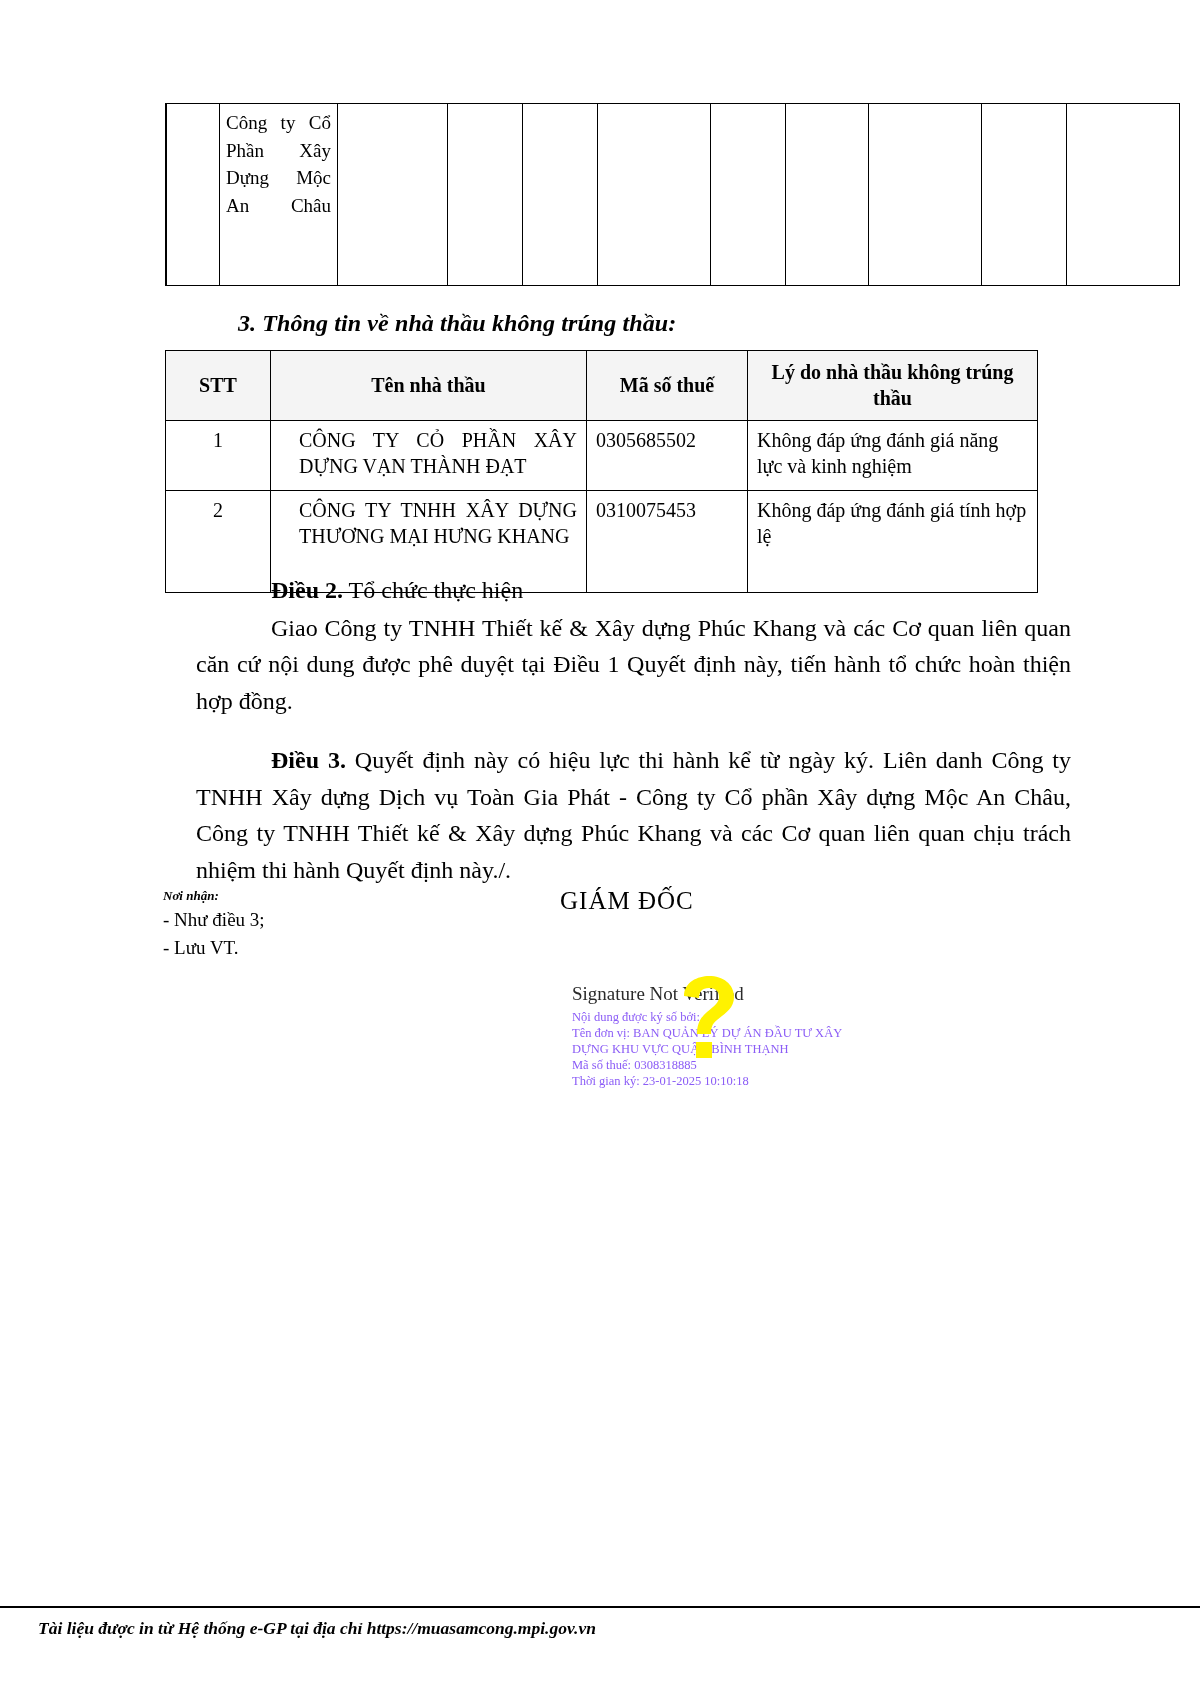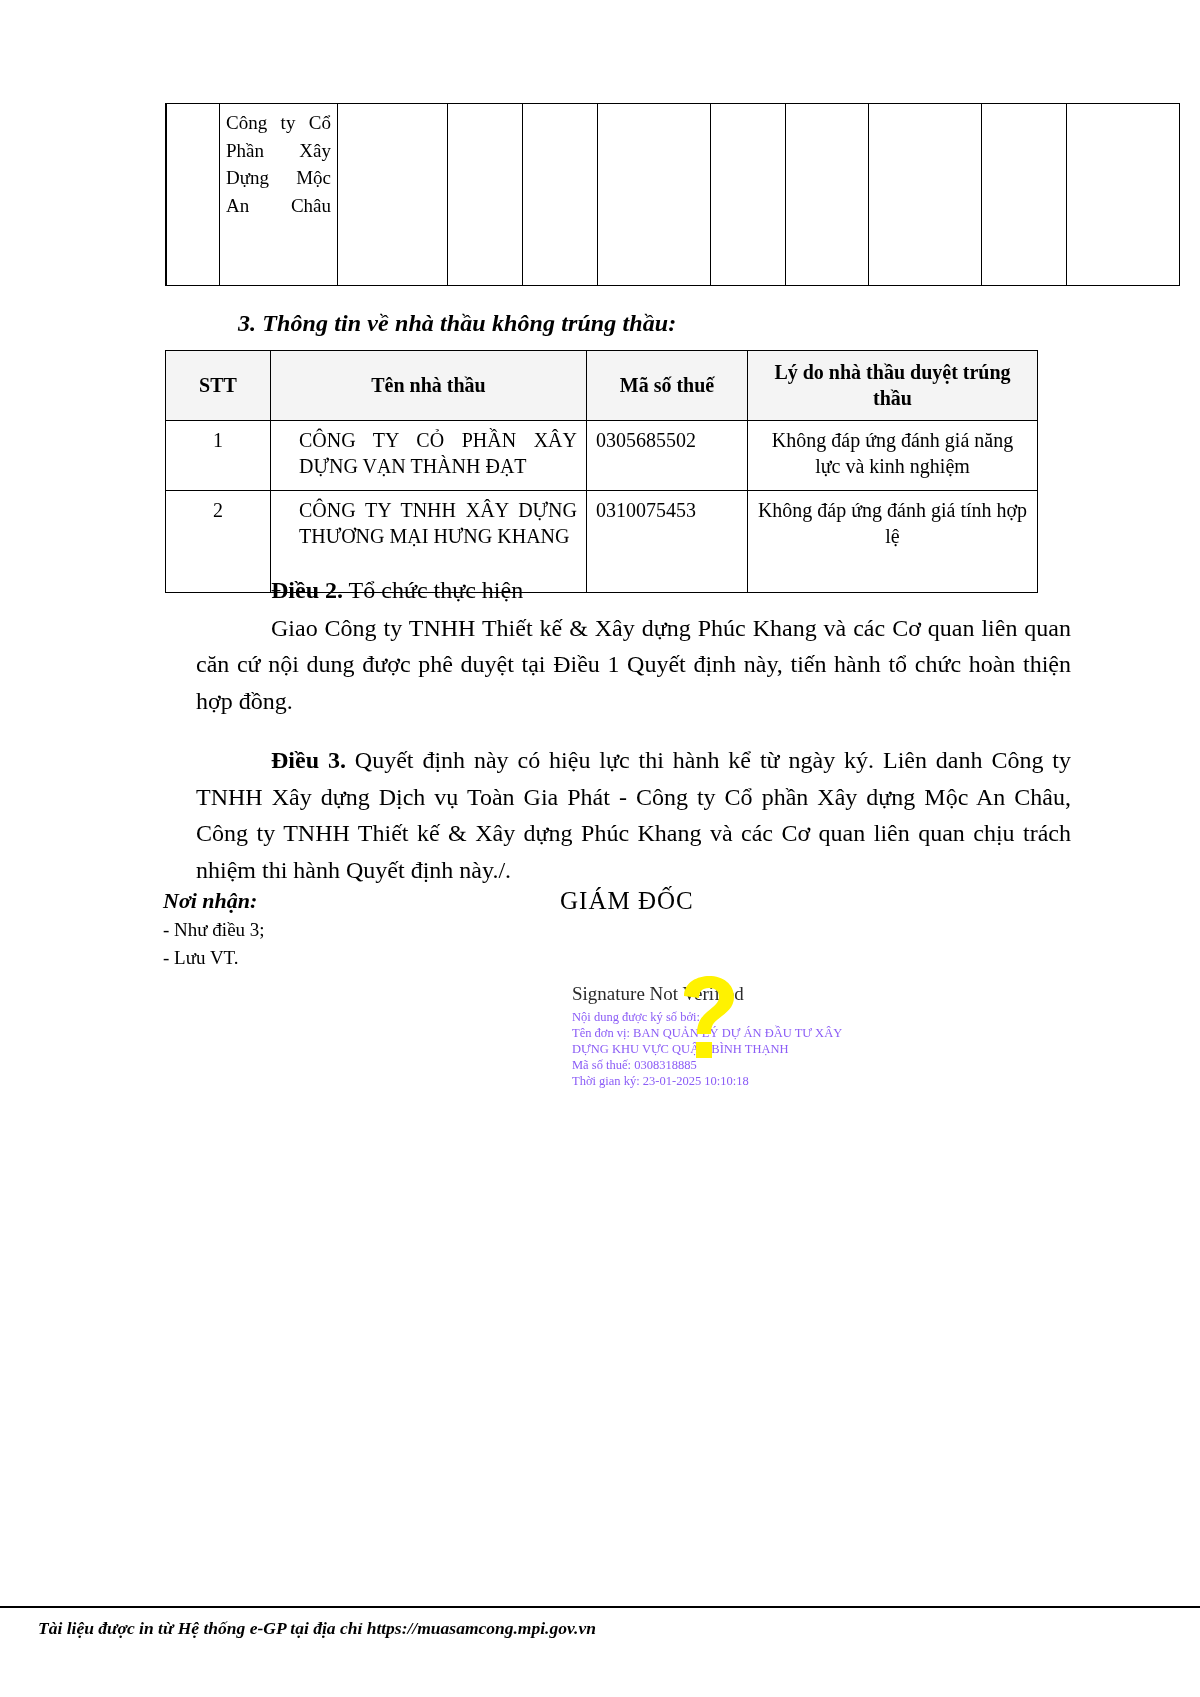--- a/index.html
+++ b/index.html
@@ -83,21 +83,21 @@
     padding-bottom: 8px;
     vertical-align: middle;
   }
   .bid-table tbody td.c-stt { text-align: center; }
   .bid-table tbody td.c-name {
     text-align: justify;
     text-align-last: left;
     padding-left: 28px;
   }
   .bid-table tbody td.c-tax { text-align: left; }
-  .bid-table tbody td.c-reason { text-align: center; }
+  .bid-table tbody td.c-reason { text-align: left; }
   .bid-table tbody tr.r1 td { height: 56px; }
   .bid-table tbody tr.r2 td { height: 88px; }
 
   
   .body-block {
     position: absolute;
     left: 163px;
     top: 572px;
     width: 875px;
     margin-left: 33px;
@@ -113,21 +113,21 @@
   .para b { font-weight: bold; }
 
   
   .noi-nhan {
     position: absolute;
     left: 163px;
     top: 888px;
     width: 330px;
   }
   .noi-nhan .nn-title {
-    font-size: 22px;
+    font-size: 13px;
     font-weight: bold;
     font-style: italic;
     margin-bottom: 2px;
   }
   .noi-nhan .nn-item {
     font-size: 19px;
     line-height: 1.45;
   }
 
   .giam-doc {
@@ -216,21 +216,21 @@
   </table>
 
   <div class="sec-heading">3. Thông tin về nhà thầu không trúng thầu:</div>
 
   <table class="bid-table">
     <thead>
       <tr>
         <th style="width:86px">STT</th>
         <th style="width:297px">Tên nhà thầu</th>
         <th style="width:142px">Mã số thuế</th>
-        <th>Lý do nhà thầu duyệt trúng thầu</th>
+        <th>Lý do nhà thầu không trúng thầu</th>
       </tr>
     </thead>
     <tbody>
       <tr class="r1">
         <td class="c-stt">1</td>
         <td class="c-name">CÔNG TY CỎ PHẦN XÂY DỰNG VẠN THÀNH ĐẠT</td>
         <td class="c-tax">0305685502</td>
         <td class="c-reason">Không đáp ứng đánh giá năng lực và kinh nghiệm</td>
       </tr>
       <tr class="r2">

